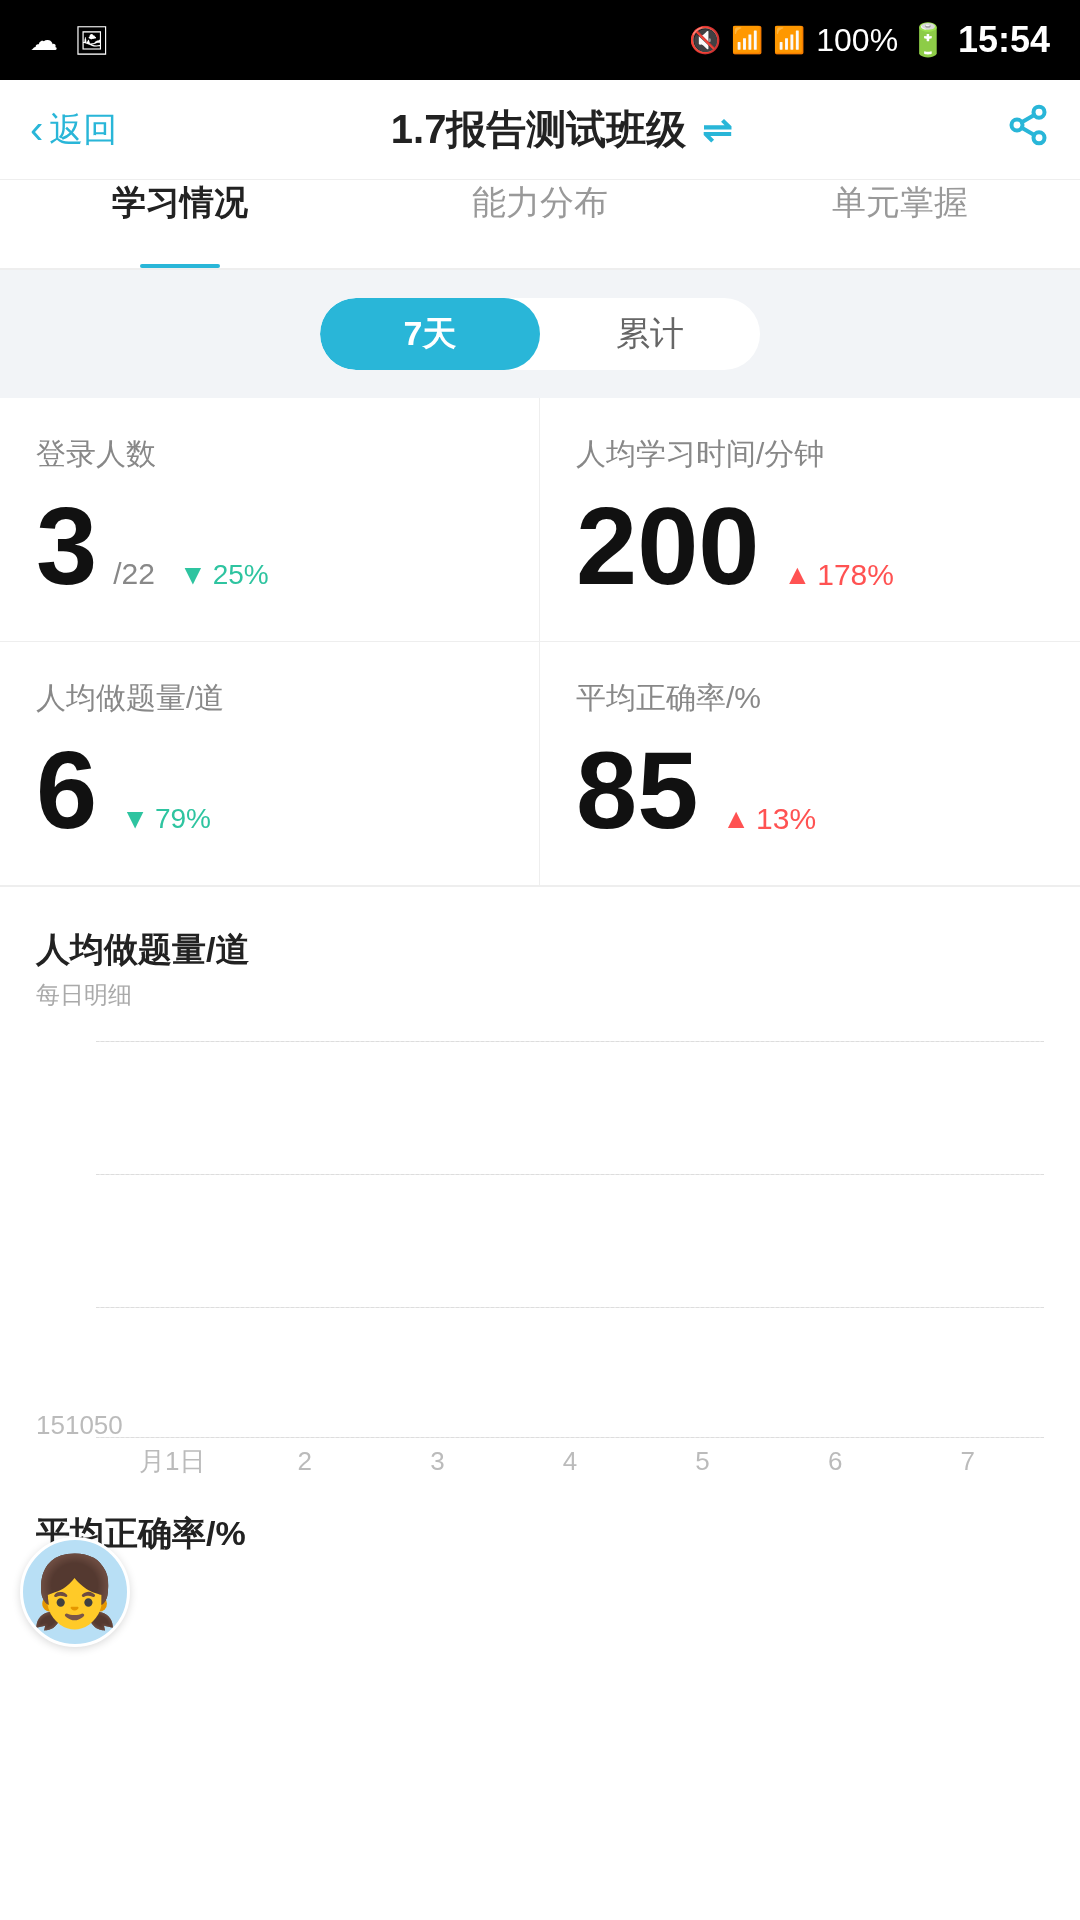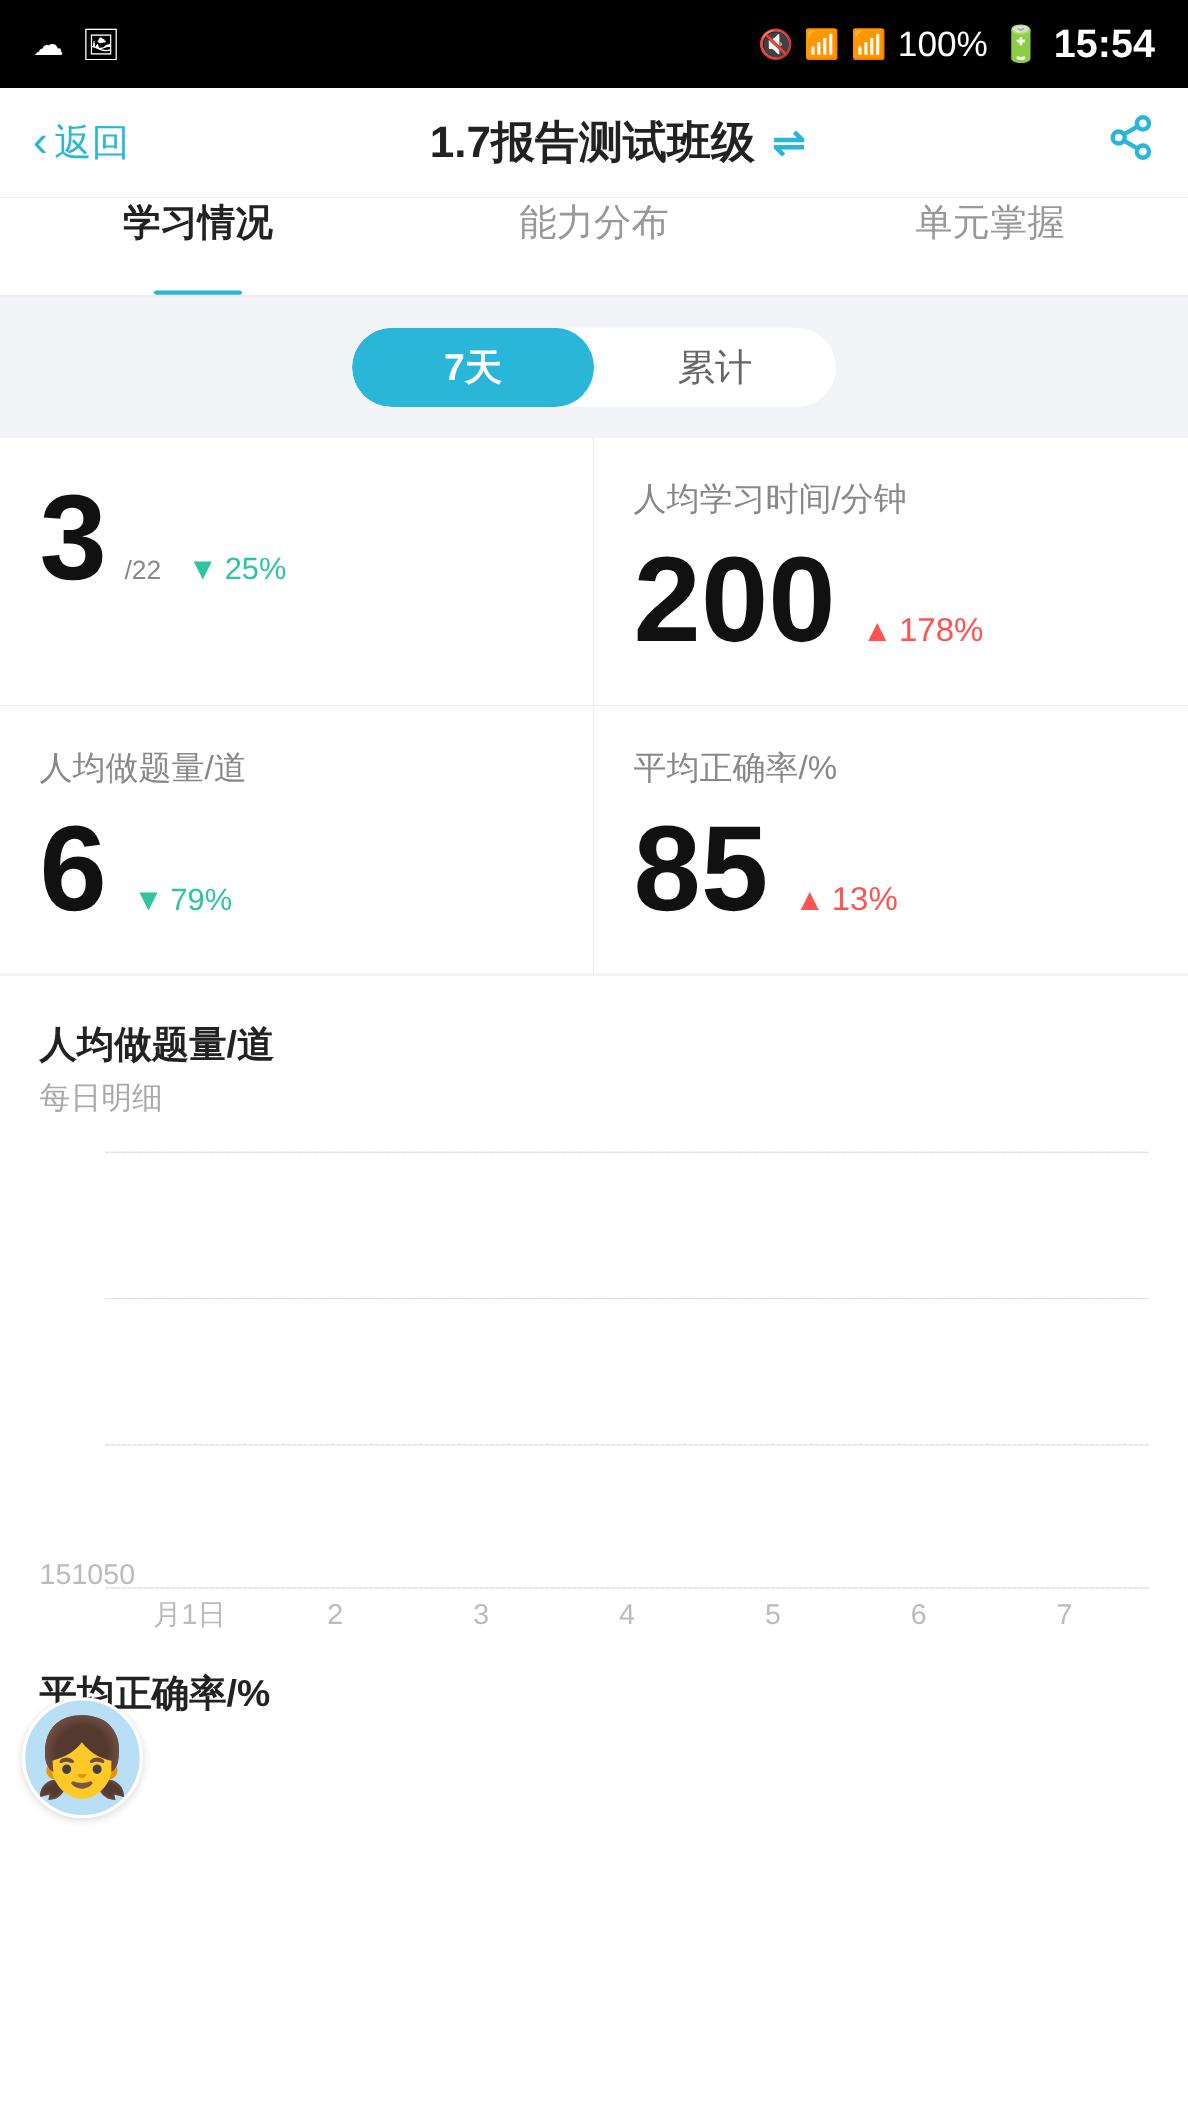--- a/index.html
+++ b/index.html
@@ -161,21 +161,21 @@
       align-items: baseline;
       gap: 16px;
     }
     .stat-main-value {
       font-size: 110px;
       font-weight: 700;
       color: #111;
       line-height: 1;
     }
     .stat-sub {
-      font-size: 24px;
+      font-size: 30px;
       color: #888;
     }
     .stat-trend {
       display: flex;
       align-items: center;
       gap: 6px;
       margin-left: 8px;
     }
     .trend-arrow-down { color: #2ec4a0; font-size: 28px; }
     .trend-arrow-up { color: #ff5252; font-size: 28px; }
@@ -185,21 +185,21 @@
     
     .chart-section {
       padding: 40px 36px 20px;
     }
     .chart-title {
       font-size: 34px;
       font-weight: 600;
       color: #222;
     }
     .chart-subtitle {
-      font-size: 28px;
+      font-size: 24px;
       color: #aaa;
       margin-top: 6px;
       margin-bottom: 30px;
     }
     .chart-area {
       position: relative;
       width: 100%;
       height: 440px;
     }
     .chart-y-axis {
@@ -360,20 +360,21 @@
     </div>
     <div class="toggle-btn inactive">
       <span>累计</span>
     </div>
   </div>
 </div>
 
 <div class="stats-grid">
 
   <div class="stat-cell">
+    <div class="stat-label">登录人数</div>
     <div class="stat-value-row">
       <span class="stat-main-value">3</span>
       <span class="stat-sub">/22</span>
       <div class="stat-trend">
         <span class="trend-arrow-down">▼</span>
         <span class="trend-pct-down">25%</span>
       </div>
     </div>
   </div>
 

